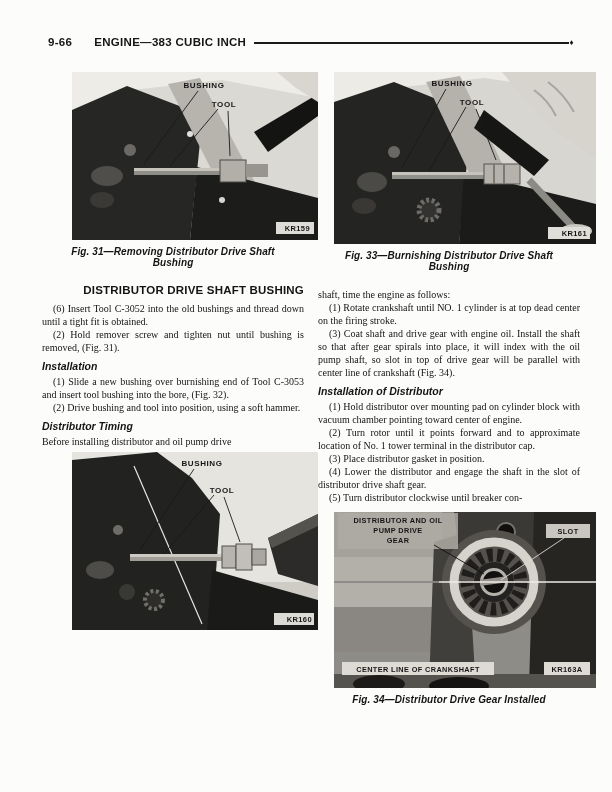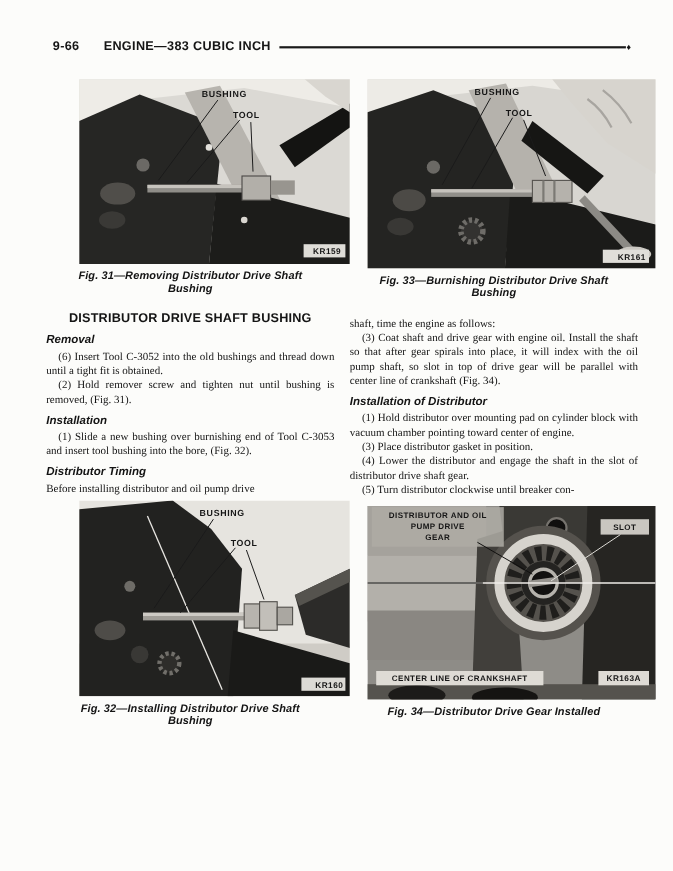--- a/index.html
+++ b/index.html
@@ -29,21 +29,21 @@
   figcaption{
     text-align:center;font-family:"Liberation Sans",sans-serif;
     font-weight:700;font-style:italic;font-size:10px;letter-spacing:.1px;
     margin:6px 0 3px 0;line-height:11px;
   }
   
   p{margin:0;}
   p.step{text-indent:11px;}
   .sec-head{
     font-family:"Liberation Sans",sans-serif;font-weight:700;font-size:11.5px;
-    letter-spacing:.2px;margin:8px 0 5px 0;text-align:center;line-height:13px;
+    letter-spacing:.2px;margin:8px 0 5px 0;text-align:right;line-height:13px;
   }
   .sub-head{
     font-family:"Liberation Sans",sans-serif;font-weight:700;font-style:italic;
     font-size:10.5px;margin:6px 0 2px 0;text-align:left;line-height:13px;
   }
   b.emph{font-family:"Liberation Sans",sans-serif;font-weight:700;font-size:9.3px;}
   .fig-bottom{margin-top:4px;}
   
   svg text{
     font-family:"Liberation Sans",sans-serif;font-weight:700;
@@ -92,26 +92,26 @@
         <text class="lbl" x="152" y="35" text-anchor="middle">TOOL</text>
         <rect x="204" y="150" width="38" height="12" fill="#deDCd7"></rect>
         <text class="ref" x="238" y="159" text-anchor="end">KR159</text>
       </svg>
       <figcaption>Fig. 31—Removing Distributor Drive Shaft Bushing</figcaption>
     </figure>
 
 
     <h2 class="sec-head">DISTRIBUTOR DRIVE SHAFT BUSHING</h2>
 
-    <h3 class="sub-head">Removal</h3>
     <p class="step">(6) Insert Tool C-3052 into the old bushings and thread down until a tight fit is obtained.</p>
     <p class="step">(2) Hold remover screw and tighten nut until bushing is removed, (Fig. 31).</p>
 
     <h3 class="sub-head">Installation</h3>
     <p class="step">(1) Slide a new bushing over burnishing end of Tool C-3053 and insert tool bushing into the bore, (Fig. 32).</p>
+    <p class="step">(2) Drive bushing and tool into position, using a soft hammer.</p>
 
     <h3 class="sub-head">Distributor Timing</h3>
     <p>Before installing distributor and oil pump drive</p>
 
     <figure class="fig-bottom">
       <svg class="photo photo-left" width="246" height="178" viewBox="0 0 246 178">
         <rect width="246" height="178" fill="#e6e4df"></rect>
         <rect y="130" width="246" height="48" fill="#cfccc6"></rect>
         <polygon points="0,8 85,0 120,26 148,62 140,178 0,178" fill="#222220"></polygon>
         <line x1="62" y1="14" x2="130" y2="172" stroke="#e8e6e1" stroke-width="1.2"></line>
@@ -128,21 +128,20 @@
         <polygon points="196,86 246,62 246,134 206,122" fill="#2c2b29"></polygon>
         <polygon points="196,86 246,62 246,74 200,96" fill="#55534e"></polygon>
         <line x1="122" y1="17" x2="68" y2="98" stroke="#1a1a1a" stroke-width="0.9"></line>
         <line x1="142" y1="43" x2="92" y2="102" stroke="#1a1a1a" stroke-width="0.9"></line>
         <line x1="152" y1="45" x2="168" y2="90" stroke="#1a1a1a" stroke-width="0.9"></line>
         <text class="lbl" x="130" y="14" text-anchor="middle">BUSHING</text>
         <text class="lbl" x="150" y="41" text-anchor="middle">TOOL</text>
         <rect x="202" y="161" width="40" height="12" fill="#dcdad5"></rect>
         <text class="ref" x="240" y="170" text-anchor="end">KR160</text>
       </svg>
-      <figcaption>Fig. 32—Installing Distributor Drive Shaft Bushing</figcaption>
     </figure>
 
   </div>
 
   <div class="col col-right">
 
     <figure>
       <svg class="photo" width="262" height="172" viewBox="0 0 262 172">
         <rect width="262" height="172" fill="#d8d6d1"></rect>
         <polygon points="0,0 262,0 262,22 150,6 60,16 0,40" fill="#edebe6"></polygon>
@@ -169,24 +168,26 @@
         <line x1="142" y1="37" x2="162" y2="88" stroke="#1a1a1a" stroke-width="0.9"></line>
         <text class="lbl" x="118" y="14" text-anchor="middle">BUSHING</text>
         <text class="lbl" x="138" y="33" text-anchor="middle">TOOL</text>
         <rect x="214" y="155" width="42" height="12" fill="#e0ded9"></rect>
         <text class="ref" x="253" y="164" text-anchor="end">KR161</text>
       </svg>
       <figcaption>Fig. 33—Burnishing Distributor Drive Shaft Bushing</figcaption>
     </figure>
 
     <p>shaft, time the engine as follows:</p>
+    <p class="step">(1) Rotate crankshaft until NO. 1 cylinder is at top dead center on the firing stroke.</p>
     <p class="step">(3) Coat shaft and drive gear with engine oil. Install the shaft so that after gear spirals into place, it will index with the oil pump shaft, so slot in top of drive gear will be parallel with center line of crankshaft (Fig. 34).</p>
 
     <h3 class="sub-head">Installation of Distributor</h3>
     <p class="step">(1) Hold distributor over mounting pad on cylinder block with vacuum chamber pointing toward center of engine.</p>
+    <p class="step">(2) Turn rotor until it points forward and to approximate location of No. 1 tower terminal in the distributor cap.</p>
     <p class="step">(3) Place distributor gasket in position.</p>
     <p class="step">(4) Lower the distributor and engage the shaft in the slot of distributor drive shaft gear.</p>
     <p class="step">(5) Turn distributor clockwise until breaker con-</p>
 
     <figure class="fig-bottom" style="margin-top:8px;">
       <svg class="photo" width="262" height="176" viewBox="0 0 262 176">
         <rect width="262" height="176" fill="#8e8c87"></rect>
         <rect x="0" y="0" width="108" height="45" fill="#a5a29c"></rect>
         <rect x="0" y="45" width="105" height="60" fill="#b3b0aa"></rect>
         <rect x="0" y="95" width="105" height="45" fill="#8a8782"></rect>

